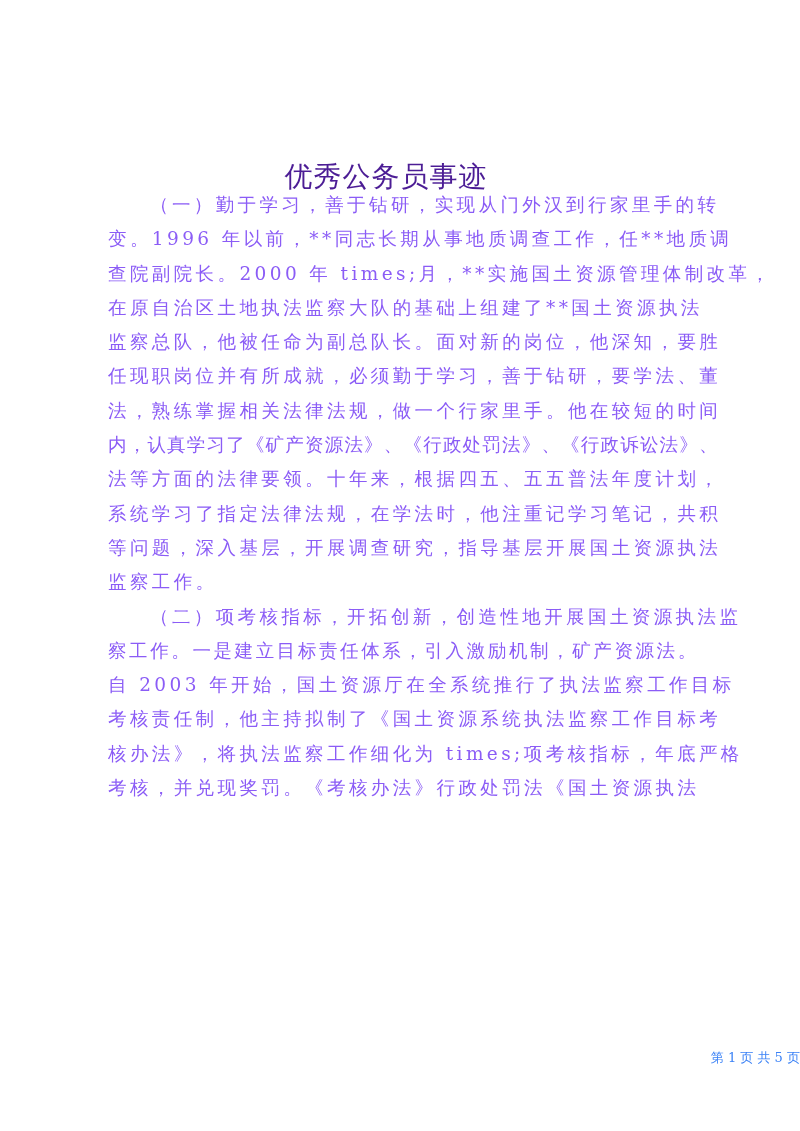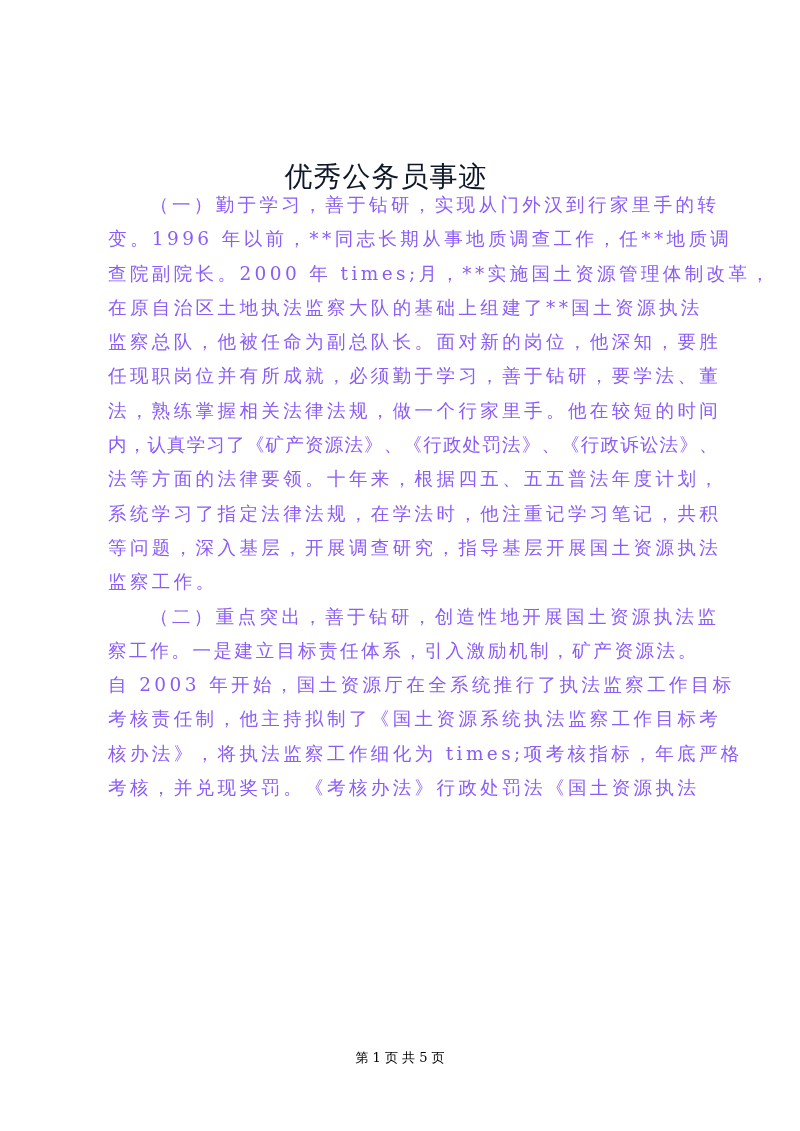--- a/index.html
+++ b/index.html
@@ -25,21 +25,21 @@
     .title {
       position: absolute;
       left: 0;
       width: 772px;
       top: 138px;
       text-align: center;
       font-size: 28px;
       line-height: 40px;
       font-weight: normal;
       letter-spacing: 1px;
-      color: #0f172a;
+      color: #4c1d95;
     }
     .body-text {
       position: absolute;
       left: 108px;
       top: 188px;
       width: 600px;
     }
     .line {
       height: 34.3px;
       line-height: 34.3px;
@@ -49,24 +49,24 @@
       color: #8b5cf6;
     }
     .line.indent {
       padding-left: 42px;
     }
     .footer {
       position: absolute;
       left: 0;
       width: 800px;
       top: 1048px;
-      text-align: center;
+      text-align: right;
       font-size: 13px;
       line-height: 20px;
-      color: #000000;
+      color: #3b82f6;
     }
   </style>
 </head>
 <body>
 
 <div class="page">
   <h1 class="title">优秀公务员事迹</h1>
 
   <div class="body-text">
 
@@ -79,21 +79,21 @@
       <div class="line">任现职岗位并有所成就，必须勤于学习，善于钻研，要学法、董</div>
       <div class="line">法，熟练掌握相关法律法规，做一个行家里手。他在较短的时间</div>
       <div class="line" style="letter-spacing:1.2px">内，认真学习了《矿产资源法》、《行政处罚法》、《行政诉讼法》、</div>
       <div class="line">法等方面的法律要领。十年来，根据四五、五五普法年度计划，</div>
       <div class="line">系统学习了指定法律法规，在学法时，他注重记学习笔记，共积</div>
       <div class="line">等问题，深入基层，开展调查研究，指导基层开展国土资源执法</div>
       <div class="line">监察工作。</div>
     </div>
 
     <div>
-      <div class="line indent">（二）重点突出，善于钻研，创造性地开展国土资源执法监</div>
+      <div class="line indent">（二）项考核指标，开拓创新，创造性地开展国土资源执法监</div>
       <div class="line" style="letter-spacing:2.6px">察工作。一是建立目标责任体系，引入激励机制，矿产资源法。</div>
       <div class="line">自 2003 年开始，国土资源厅在全系统推行了执法监察工作目标</div>
       <div class="line">考核责任制，他主持拟制了《国土资源系统执法监察工作目标考</div>
       <div class="line">核办法》，将执法监察工作细化为 times;项考核指标，年底严格</div>
       <div class="line">考核，并兑现奖罚。《考核办法》行政处罚法《国土资源执法</div>
     </div>
   </div>
 
   <div class="footer">第 1 页  共 5 页</div>
 </div>

